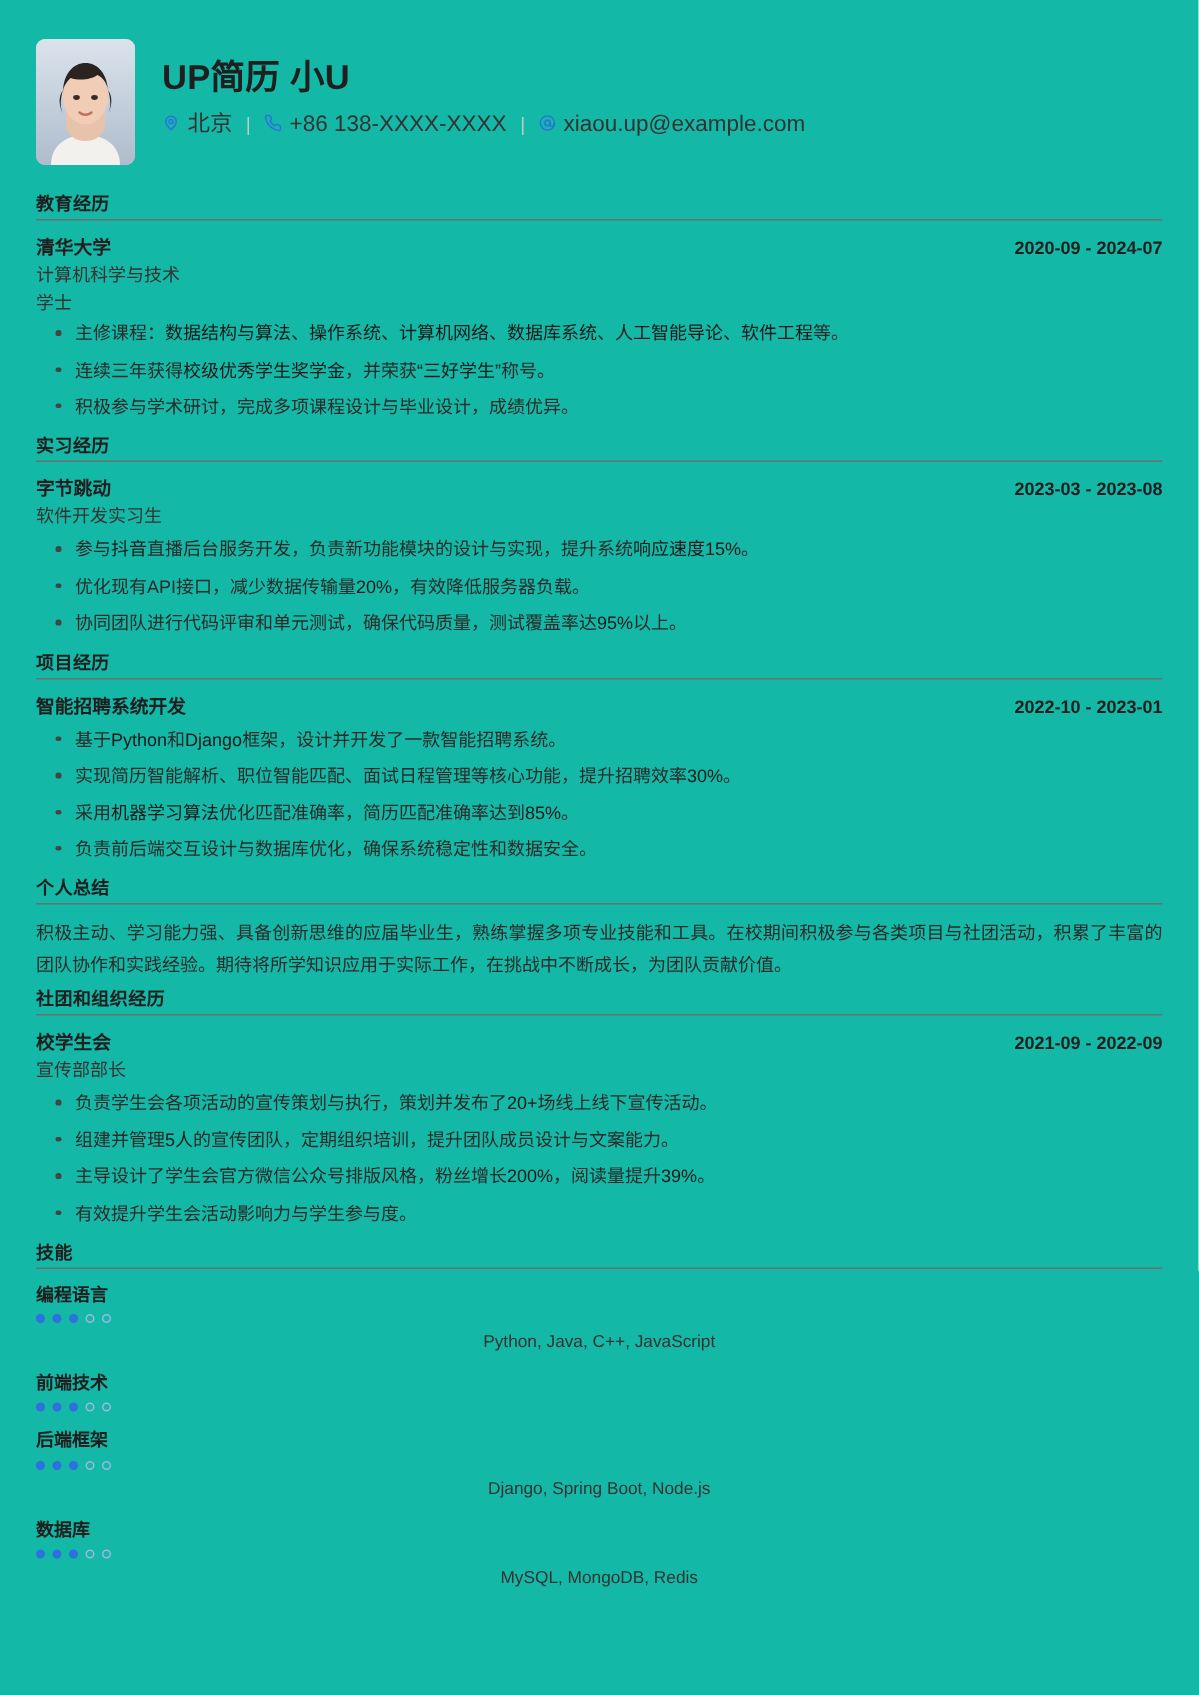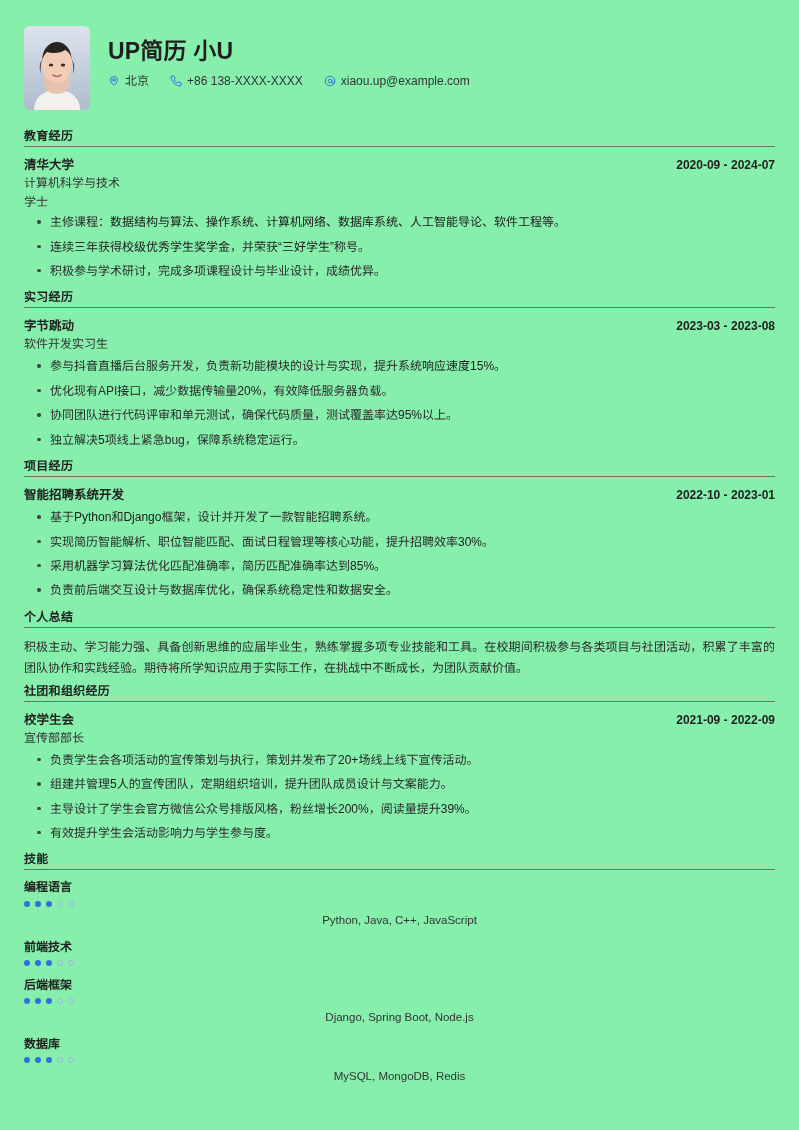--- a/index.html
+++ b/index.html
@@ -12,21 +12,21 @@
   body {
     width: 799px;
     height: 1130px;
     font-family: "Liberation Sans", "DejaVu Sans", sans-serif;
     color: #222222;
     -webkit-font-smoothing: antialiased;
   }
   .page {
     width: 799px;
     min-height: 1130px;
-    background: #86efac;
+    background: #14b8a6;
     padding: 26px 24px 10px 24px;
     position: relative;
   }
 
   
   .header {
     display: flex;
     align-items: flex-start;
     gap: 18px;
     padding-bottom: 14px;
@@ -49,21 +49,21 @@
     font-size: 23px;
     font-weight: 700;
     letter-spacing: 0.2px;
     color: #1f1f1f;
     line-height: 1.2;
     margin: 0 0 9px 0;
   }
   .contact-row {
     display: flex;
     align-items: flex-end;
-    font-size: 12px;
+    font-size: 15px;
     color: #333333;
     line-height: 1;
   }
   .contact-item {
     display: flex;
     align-items: center;
     gap: 5px;
     white-space: nowrap;
   }
   .contact-sep {
@@ -292,21 +292,20 @@
             <div class="entry-date">2023-03 - 2023-08</div>
           </div>
           <div class="entry-sub">
             <div class="entry-role">软件开发实习生</div>
             <div class="entry-extra"></div>
           </div>
           <ul class="bullets">
             <li>参与<b>抖音</b>直播后台服务开发，负责新功能模块的设计与实现，提升系统<b>响应速度15%</b>。</li>
             <li>优化现有API接口，减少数据传输量<b>20%</b>，有效降低服务器负载。</li>
             <li>协同团队进行代码评审和单元测试，确保代码质量，测试覆盖率达<b>95%</b>以上。</li>
-            <li>独立解决<b>5</b>项线上紧急bug，保障系统稳定运行。</li>
           </ul>
         </div>
       </div>
       <div class="section">
         <div class="section-head">项目经历</div>
         <div class="entry">
           <div class="entry-top">
             <div class="entry-org">智能招聘系统开发</div>
             <div class="entry-date">2022-10 - 2023-01</div>
           </div>

